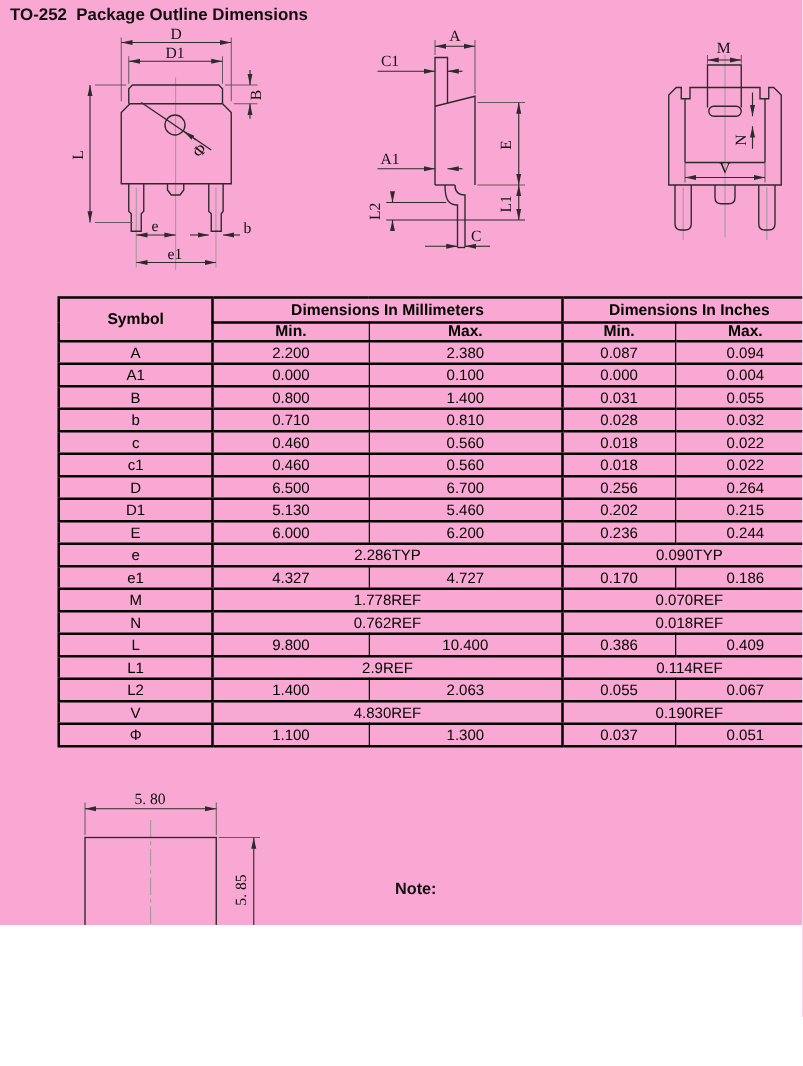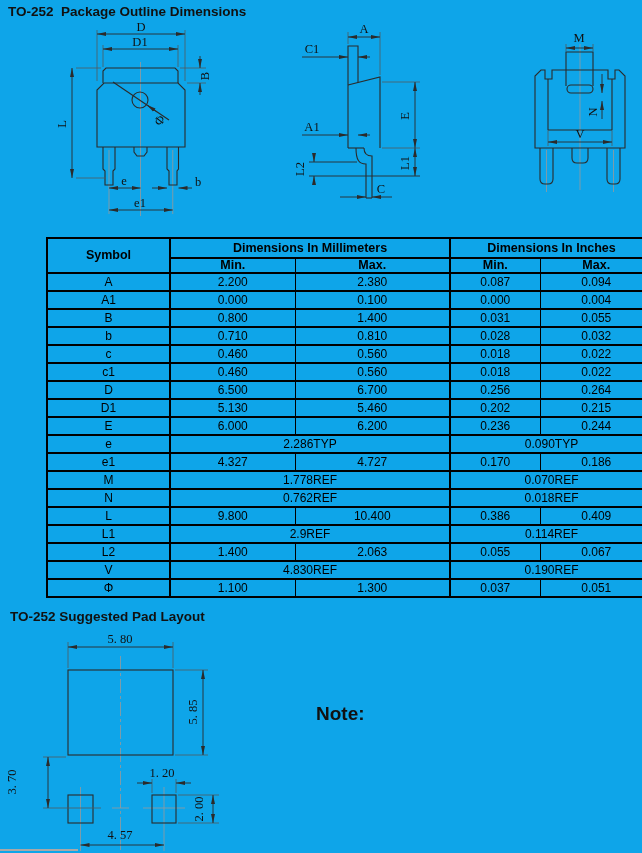--- a/index.html
+++ b/index.html
@@ -1,37 +1,37 @@
 <!DOCTYPE html>
 <html><head>
 <meta charset="utf-8">
 <style>
   html,body{margin:0;padding:0;background:#ffffff;}
-  #page{position:relative;width:642px;height:853px;background:#0ea5e9;overflow:hidden;
+  #page{position:relative;width:642px;height:740px;background:#f9a8d4;overflow:hidden;
         font-family:"Liberation Sans",sans-serif;color:#000;}
   .sec-title{position:absolute;font-weight:bold;font-size:13.5px;white-space:pre;color:#111;}
   #title-outline{left:8px;top:4px;}
   #title-pad{left:10px;top:609px;}
 
   
   #dims-wrap{position:absolute;left:46px;top:237px;}
   table.dims{border-collapse:collapse;table-layout:fixed;width:606px;
              font-family:"Liberation Sans",sans-serif;font-size:12px;}
   table.dims{border:2px solid #000;}
   table.dims td, table.dims th{border:1px solid #000;border-top-width:2px;border-bottom-width:2px;
              text-align:center;vertical-align:middle;padding:0;height:16px;overflow:hidden;
              font-weight:normal;line-height:1;}
   table.dims th{font-weight:bold;font-size:12.5px;}
   table.dims .bl2{border-left-width:2px;}
   table.dims tr.hdr1 th{height:18px;}
   table.dims tr.hdr2 th{height:13px;}
 
   
   #note-block{position:absolute;left:316px;top:703px;width:310px;font-size:12.5px;color:#111;}
-  #note-heading{font-weight:bold;font-size:19px;margin-bottom:12px;}
+  #note-heading{font-weight:bold;font-size:13px;margin-bottom:12px;}
   .note-item{margin-bottom:11px;}
 
   
   svg{position:absolute;overflow:visible;}
   .ol{stroke:#2b2b2b;stroke-width:1.1;fill:none;stroke-linejoin:miter;}
   .dim{stroke:#2b2b2b;stroke-width:0.9;fill:none;}
   .thin{stroke:#555;stroke-width:0.75;fill:none;}
   .cl{stroke:#999;stroke-width:0.8;fill:none;}
   .lbl{font-family:"Liberation Serif",serif;font-size:12.5px;fill:#111;}
   .lblb{font-family:"Liberation Serif",serif;font-size:13px;fill:#111;}
@@ -304,21 +304,20 @@
             <td>Φ</td>
             <td class="bl2">1.100</td>
             <td>1.300</td>
             <td class="bl2">0.037</td>
             <td>0.051</td>
           </tr>
     </tbody>
       </table>
   </div>
 
-  <div id="title-pad" class="sec-title">TO-252 Suggested Pad Layout</div>
 
   <svg id="svg-pad" style="left:0;top:630px;" width="235" height="223" viewBox="0 0 235 223">
     <line class="cl" x1="120.5" y1="26" x2="120.5" y2="220" stroke-dasharray="14 3 3 3"></line>
     <line class="cl" x1="80.5" y1="157" x2="80.5" y2="221"></line>
     <line class="cl" x1="164" y1="157" x2="164" y2="221"></line>
     <line class="cl" x1="143" y1="178" x2="185" y2="178"></line>
     <line class="cl" x1="112" y1="178" x2="129" y2="178"></line>
 
     <rect class="ol" x="68" y="40" width="105" height="85"></rect>
     <rect class="ol" x="68" y="165" width="25" height="28"></rect>

